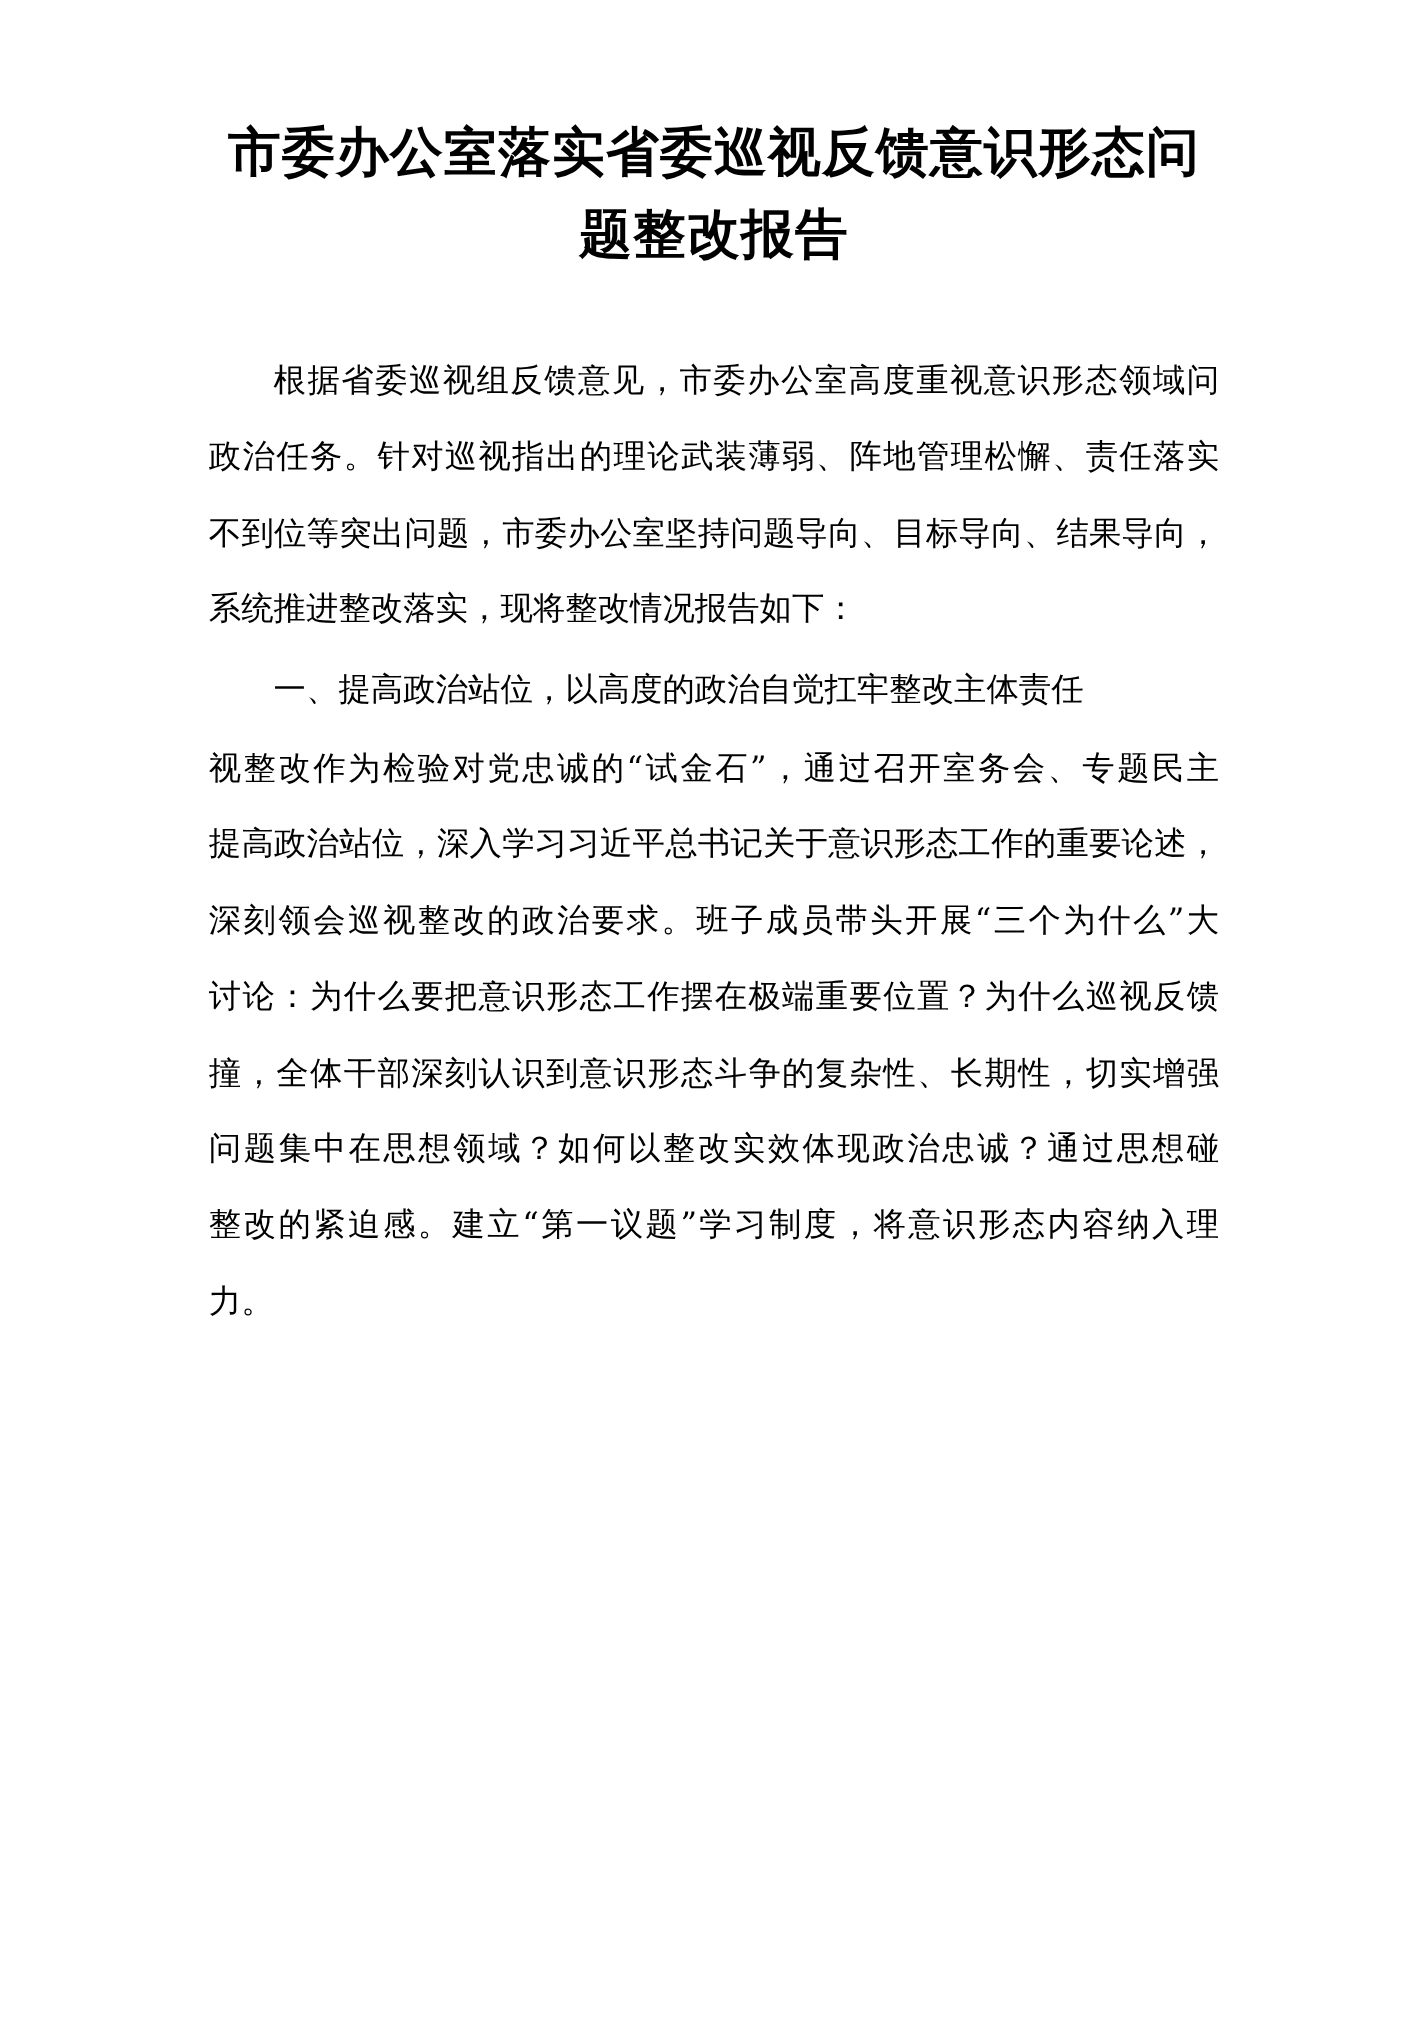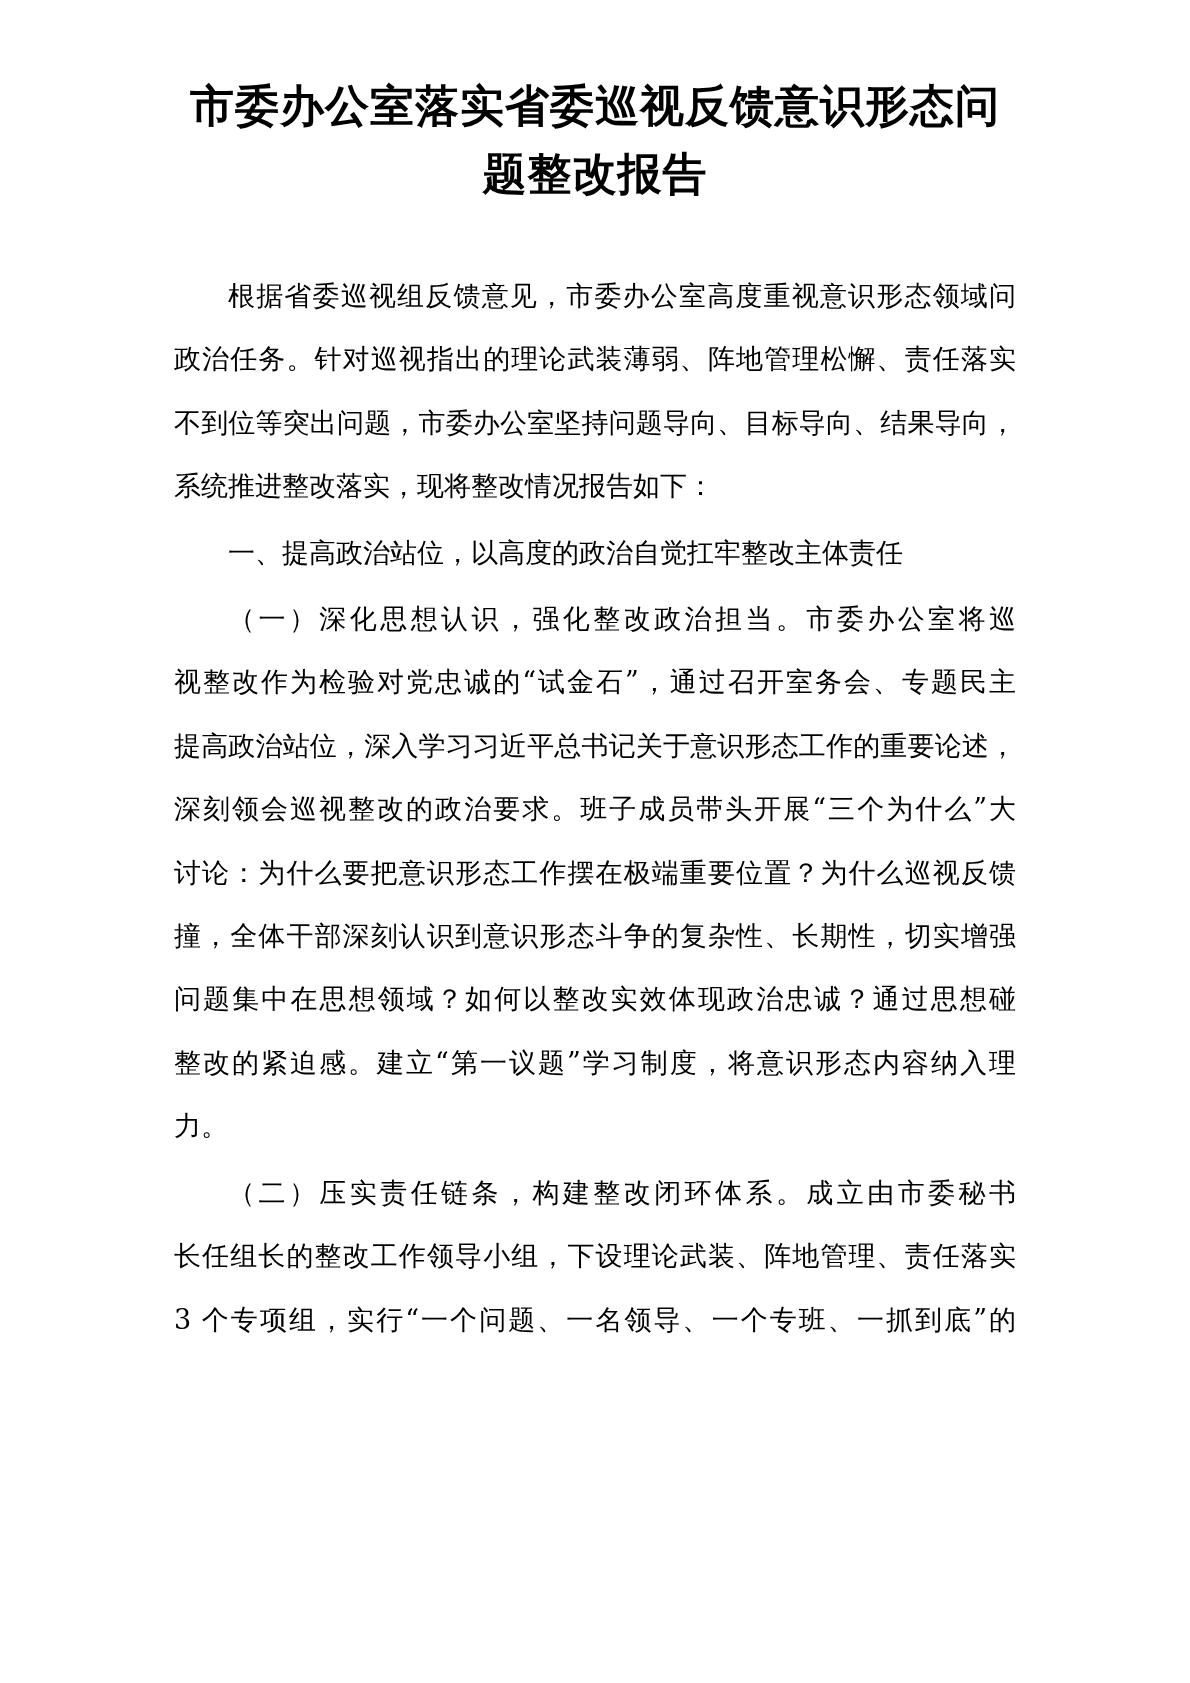--- a/index.html
+++ b/index.html
@@ -9,21 +9,21 @@
   }
   .page {
     position: relative;
     width: 1190px;
     height: 1683px;
     background: #ffffff;
     color: #000000;
     overflow: hidden;
   }
   .title-block {
-    padding-top: 72px;
+    padding-top: 94px;
     width: 900px;
     margin: 0 auto;
     font-family: "DejaVu Sans", "Liberation Sans", sans-serif;
     font-weight: 700;
     font-size: 44px;
     line-height: 68px;
     text-align: center;
     letter-spacing: 1px;
   }
   .body-block {
@@ -64,31 +64,25 @@
       <div class="line">政治任务。针对巡视指出的理论武装薄弱、阵地管理松懈、责任落实</div>
       <div class="line">不到位等突出问题，市委办公室坚持问题导向、目标导向、结果导向，</div>
       <div class="line end">系统推进整改落实，现将整改情况报告如下：</div>
     </div>
 
     <div class="para">
       <div class="line indent end">一、提高政治站位，以高度的政治自觉扛牢整改主体责任</div>
     </div>
 
     <div class="para">
-      <div class="line indent">（一）深化思想认识，强化整改政治担当。市委办公室将巡</div>
       <div class="line">视整改作为检验对党忠诚的“试金石”，通过召开室务会、专题民主</div>
       <div class="line">提高政治站位，深入学习习近平总书记关于意识形态工作的重要论述，</div>
       <div class="line">深刻领会巡视整改的政治要求。班子成员带头开展“三个为什么”大</div>
       <div class="line">讨论：为什么要把意识形态工作摆在极端重要位置？为什么巡视反馈</div>
       <div class="line">撞，全体干部深刻认识到意识形态斗争的复杂性、长期性，切实增强</div>
       <div class="line">问题集中在思想领域？如何以整改实效体现政治忠诚？通过思想碰</div>
       <div class="line">整改的紧迫感。建立“第一议题”学习制度，将意识形态内容纳入理</div>
       <div class="line end">力。</div>
     </div>
 
-    <div class="para">
-      <div class="line indent">（二）压实责任链条，构建整改闭环体系。成立由市委秘书</div>
-      <div class="line">长任组长的整改工作领导小组，下设理论武装、阵地管理、责任落实</div>
-      <div class="line">3 个专项组，实行“一个问题、一名领导、一个专班、一抓到底”的</div>
-    </div>
 
   </div>
 </div>
 
 </body></html>

